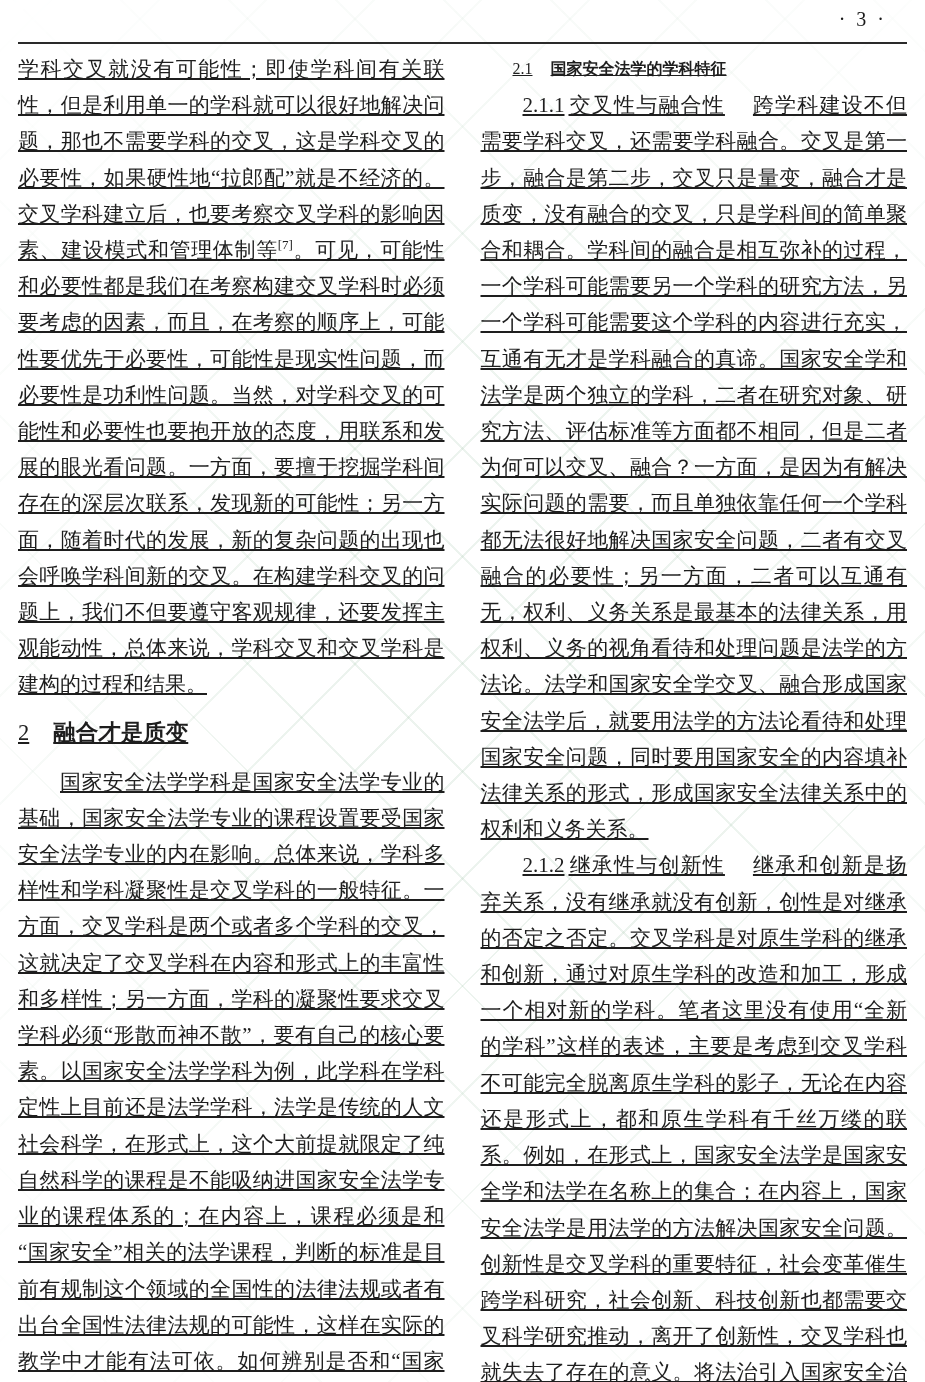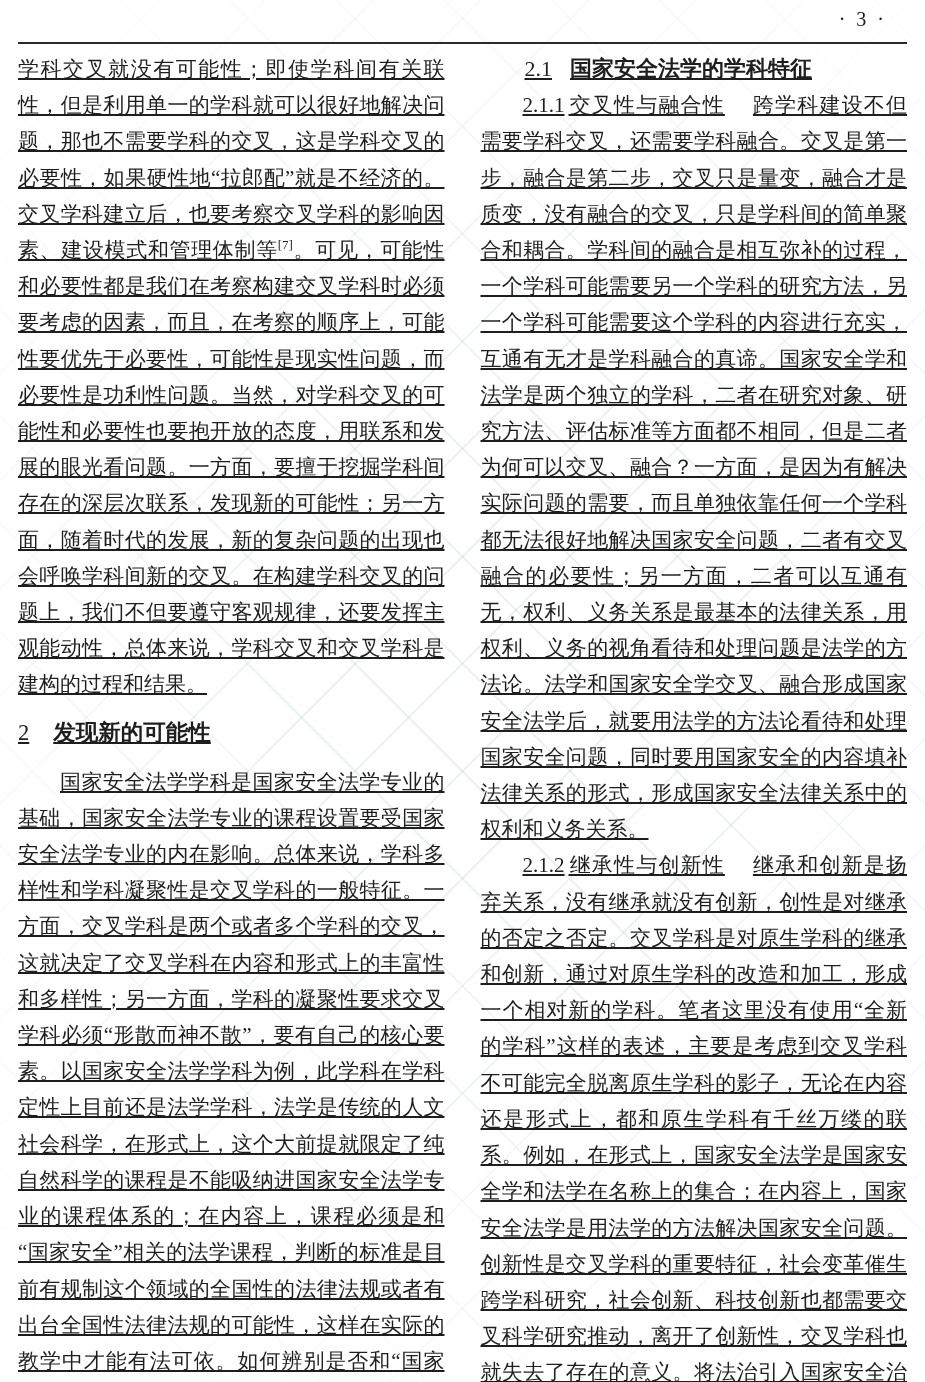--- a/index.html
+++ b/index.html
@@ -40,42 +40,42 @@
     font-family:"Liberation Sans","DejaVu Sans",sans-serif;
     font-weight:bold;font-size:22.5px;line-height:30px;
     margin:15px 0 16px 0;text-align:left;text-indent:0;
   }
   .heading .h-num{
     font-family:"Liberation Serif","DejaVu Serif",serif;
     font-weight:normal;margin-right:24px;
   }
   .subheading{
     font-family:"Liberation Sans","DejaVu Sans",sans-serif;
-    font-weight:bold;font-size:22px;line-height:36.2px;
+    font-weight:bold;font-size:16px;line-height:36.2px;
     margin:0;text-align:left;text-indent:2em;
   }
   .subheading .h-num{
     font-family:"Liberation Serif","DejaVu Serif",serif;
     font-weight:normal;margin-right:18px;
   }
   .runin-num{margin-right:4px;}
   .runin-title{margin-right:28px;}
 </style>
 </head>
 <body>
 
 <div class="watermark"></div>
 
 <div class="page-number">· 3 ·</div>
 <div class="header-rule"></div>
 
 <div class="columns">
   <div class="column" id="col-left">
       <p class="para">学科交叉就没有可能性；即使学科间有关联性，但是利用单一的学科就可以很好地解决问题，那也不需要学科的交叉，这是学科交叉的必要性，如果硬性地“拉郎配”就是不经济的。交叉学科建立后，也要考察交叉学科的影响因素、建设模式和管理体制等<sup>[7]</sup>。可见，可能性和必要性都是我们在考察构建交叉学科时必须要考虑的因素，而且，在考察的顺序上，可能性要优先于必要性，可能性是现实性问题，而必要性是功利性问题。当然，对学科交叉的可能性和必要性也要抱开放的态度，用联系和发展的眼光看问题。一方面，要擅于挖掘学科间存在的深层次联系，发现新的可能性；另一方面，随着时代的发展，新的复杂问题的出现也会呼唤学科间新的交叉。在构建学科交叉的问题上，我们不但要遵守客观规律，还要发挥主观能动性，总体来说，学科交叉和交叉学科是建构的过程和结果。</p>
-      <div class="heading"><span class="h-num">2</span><span class="h-title">发现新的可能性</span></div>
+      <div class="heading"><span class="h-num">2</span><span class="h-title">融合才是质变</span></div>
       <p class="para indent">国家安全法学学科是国家安全法学专业的基础，国家安全法学专业的课程设置要受国家安全法学专业的内在影响。总体来说，学科多样性和学科凝聚性是交叉学科的一般特征。一方面，交叉学科是两个或者多个学科的交叉，这就决定了交叉学科在内容和形式上的丰富性和多样性；另一方面，学科的凝聚性要求交叉学科必须“形散而神不散”，要有自己的核心要素。以国家安全法学学科为例，此学科在学科定性上目前还是法学学科，法学是传统的人文社会科学，在形式上，这个大前提就限定了纯自然科学的课程是不能吸纳进国家安全法学专业的课程体系的；在内容上，课程必须是和“国家安全”相关的法学课程，判断的标准是目前有规制这个领域的全国性的法律法规或者有出台全国性法律法规的可能性，这样在实际的教学中才能有法可依。如何辨别是否和“国家安全”实质相关，笔者以为可以从国家安全概念的内涵、总体国家安全观的涵义以及我国的国家安全战略等方面确定。国家安全的范围不能太窄，否则会导致只限于政治、军事等传统国家安全；也不能太宽泛，不能将国家安全工具化，要避免国家安全的泛化。例如，我们可以将《核安全法》列入国家安全法学专业的课程体系，但是不能将纯粹的核技术列入，因为核技术课程不具有“法”性；我们也不能将《监察法》列入国家安全法学专业的课程体系，因为《监察法》不具有“国家安全”性。虽然有人认为监察事关我国的政治安全，但是这有泛化国家安全之嫌，国家安全法学里的国家安全应该是直接的国家安全而不是间接的国家安全，是原生的而不是派生的。而且，我国目前已经存在纪检监察法专业，《监察法》是其必修课程。可见，国家安全法学专业的课</p>
     </div>
   <div class="column" id="col-right">
       <div class="subheading"><span class="h-num">2.1</span><span class="h-title">国家安全法学的学科特征</span></div>
       <p class="para indent"><span class="runin-num">2.1.1</span><span class="runin-title">交叉性与融合性</span>跨学科建设不但需要学科交叉，还需要学科融合。交叉是第一步，融合是第二步，交叉只是量变，融合才是质变，没有融合的交叉，只是学科间的简单聚合和耦合。学科间的融合是相互弥补的过程，一个学科可能需要另一个学科的研究方法，另一个学科可能需要这个学科的内容进行充实，互通有无才是学科融合的真谛。国家安全学和法学是两个独立的学科，二者在研究对象、研究方法、评估标准等方面都不相同，但是二者为何可以交叉、融合？一方面，是因为有解决实际问题的需要，而且单独依靠任何一个学科都无法很好地解决国家安全问题，二者有交叉融合的必要性；另一方面，二者可以互通有无，权利、义务关系是最基本的法律关系，用权利、义务的视角看待和处理问题是法学的方法论。法学和国家安全学交叉、融合形成国家安全法学后，就要用法学的方法论看待和处理国家安全问题，同时要用国家安全的内容填补法律关系的形式，形成国家安全法律关系中的权利和义务关系。</p>
       <p class="para indent"><span class="runin-num">2.1.2</span><span class="runin-title">继承性与创新性</span>继承和创新是扬弃关系，没有继承就没有创新，创性是对继承的否定之否定。交叉学科是对原生学科的继承和创新，通过对原生学科的改造和加工，形成一个相对新的学科。笔者这里没有使用“全新的学科”这样的表述，主要是考虑到交叉学科不可能完全脱离原生学科的影子，无论在内容还是形式上，都和原生学科有千丝万缕的联系。例如，在形式上，国家安全法学是国家安全学和法学在名称上的集合；在内容上，国家安全法学是用法学的方法解决国家安全问题。创新性是交叉学科的重要特征，社会变革催生跨学科研究，社会创新、科技创新也都需要交叉科学研究推动，离开了创新性，交叉学科也就失去了存在的意义。将法治引入国家安全治理，提升国家安全治理的法治化水平，推动国家治理体系和治理能力现代化，都是国家安全法学创新性的体现，也是国家安全法学存在的意义。</p>
     </div>
 </div>
 
 </body></html>

